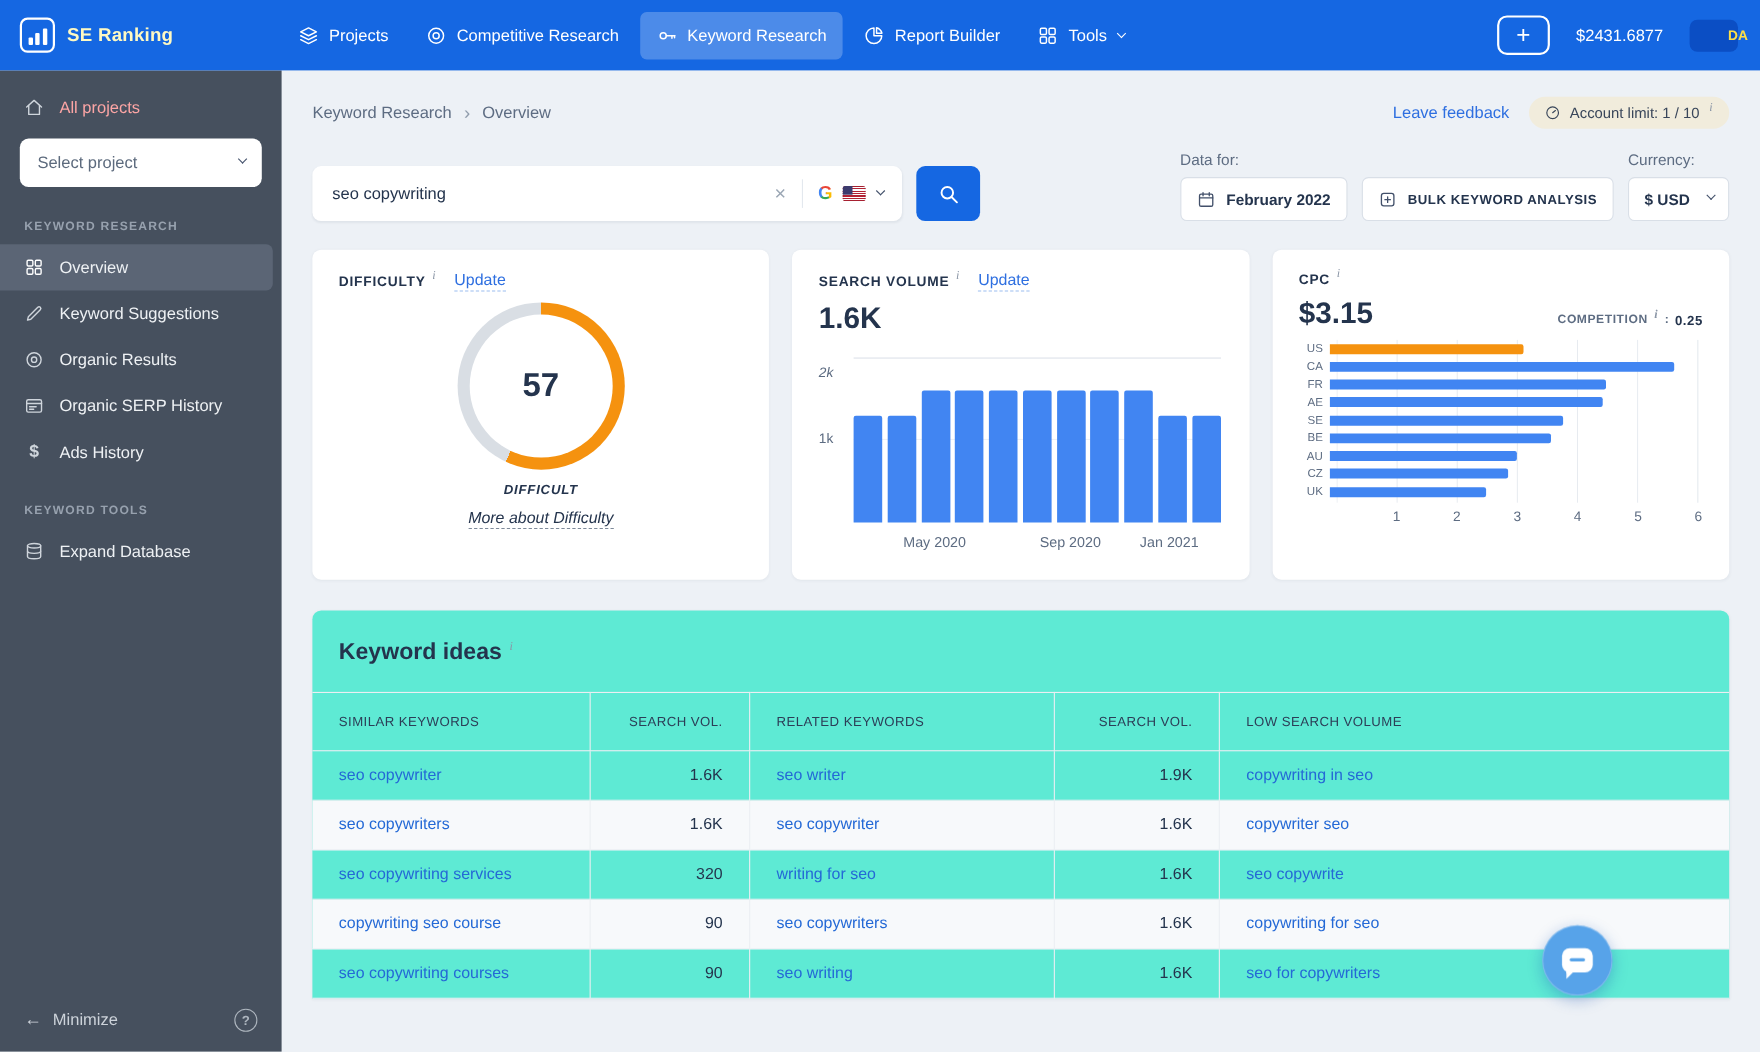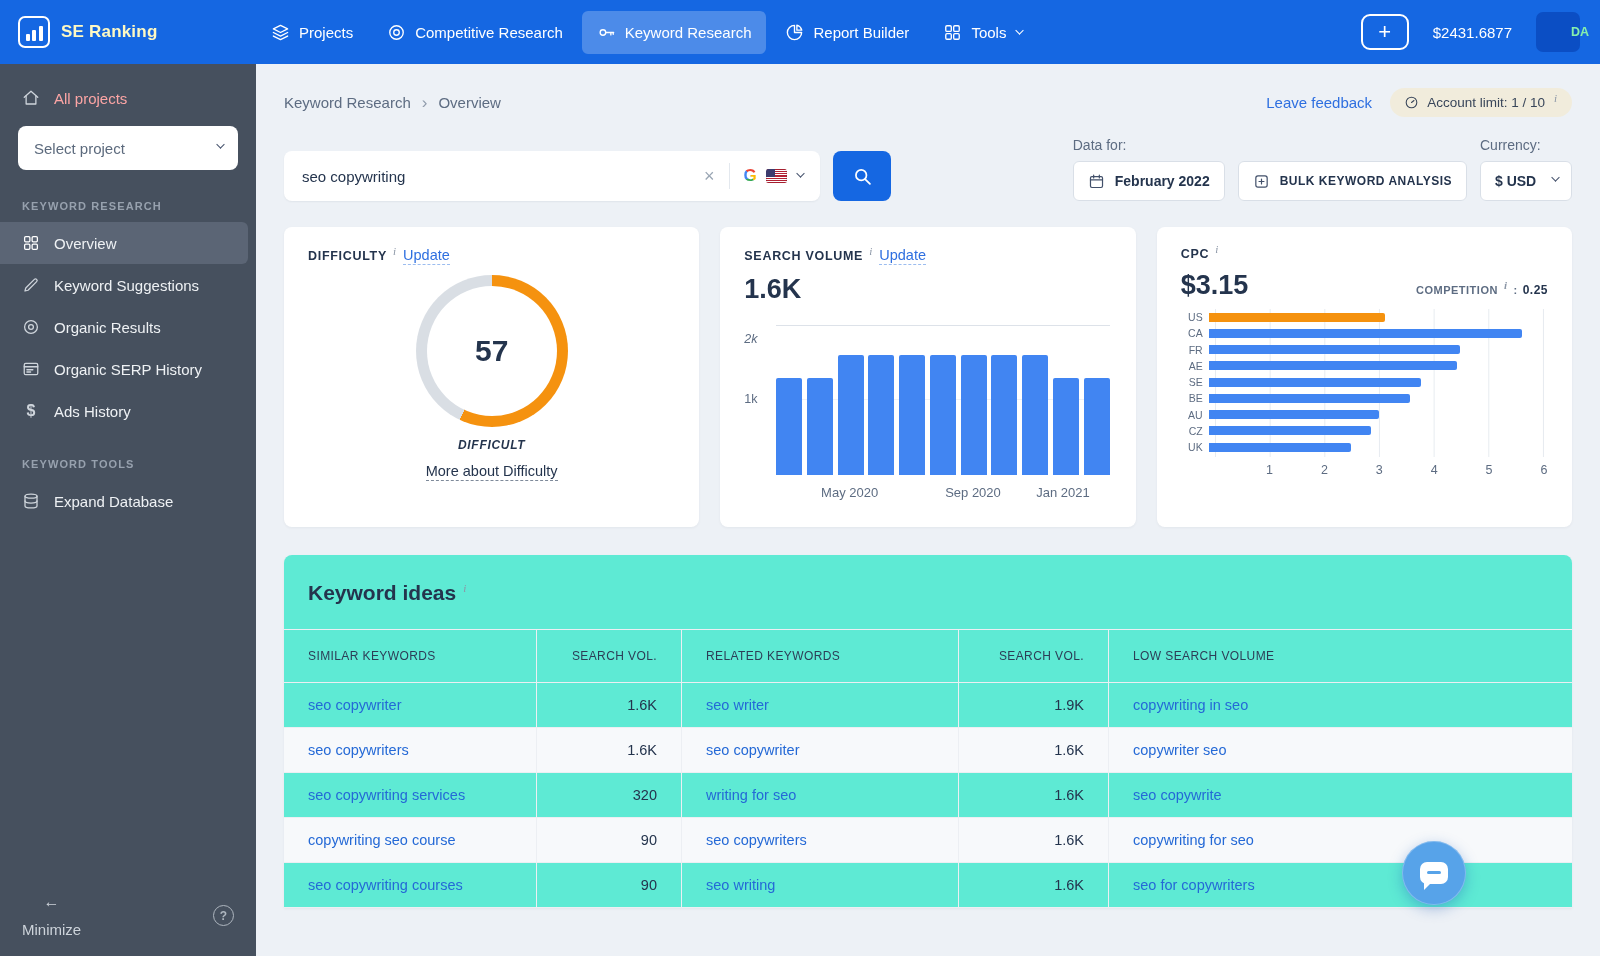--- a/index.html
+++ b/index.html
@@ -22,39 +22,39 @@
     padding:12px 15px; border-radius:6px; cursor:pointer; white-space:nowrap; }
   .nav-item.active { background:rgba(255,255,255,.24); }
   .nav-item svg { width:19px; height:19px; stroke:#fff; fill:none; stroke-width:1.7; stroke-linecap:round; stroke-linejoin:round; }
   .chev { display:inline-block; border:solid currentColor; border-width:0 1.8px 1.8px 0; padding:2.6px;
     transform:rotate(45deg) translateY(-2px); }
   .nav-right { margin-left:auto; display:flex; align-items:center; gap:24px; }
   .add-btn { width:48px; height:36px; border:2px solid #fff; background:transparent; border-radius:9px;
     color:#fff; display:flex; align-items:center; justify-content:center; }
   .plus-glyph::before { content:"+"; font-size:22px; line-height:1; font-weight:400; }
   .balance { color:#fff; font-size:15px; cursor:pointer; }
-  .avatar { width:34px; height:40px; border-radius:7px; background:#0b4ec4; color:#86efac;
+  .avatar { width:34px; height:29px; border-radius:7px; background:#0b4ec4; color:#fde047;
     font-size:12.5px; font-weight:700; display:flex; align-items:center; justify-content:center; cursor:pointer;padding-left:44px; }
 
   
   .sidebar { position:fixed; top:64px; left:0; bottom:0; width:256px; background:#46505e; padding-top:14px; z-index:40; }
   .sb-row { display:flex; align-items:center; gap:14px; padding:11px 22px; color:#fca5a5; font-size:15px; cursor:pointer; }
   .sb-row svg, .sb-item svg { width:18px; height:18px; stroke:#cfd5dc; fill:none; stroke-width:1.7; stroke-linecap:round; stroke-linejoin:round; flex:none; }
   .sb-select { margin:8px 18px 4px; background:#fff; border-radius:8px; height:44px; display:flex;
     align-items:center; justify-content:space-between; padding:0 16px; color:#5c6a7d; font-size:15px; cursor:pointer; }
   .sb-select .chev { color:#42506a; margin-top:-3px; }
   .sb-section { padding:26px 22px 10px; font-size:11px; font-weight:700; letter-spacing:1.1px; color:#97a1ae; }
   .sb-item { display:flex; align-items:center; gap:14px; padding:12px 22px; font-size:15px; color:#eef1f4; cursor:pointer; }
   .sb-item.active { background:#5b6575; border-radius:0 6px 6px 0; margin-right:8px; }
   .sb-item.active svg { stroke:#fff; }
   .icon-dollar { width:18px; text-align:center; color:#cfd5dc; font-size:16px; font-weight:700; }
   .icon-dollar::before { content:"$"; }
   .sb-bottom { position:absolute; bottom:0; left:0; right:0; display:flex; align-items:center;
     justify-content:space-between; padding:18px 22px; color:#cdd3da; font-size:15px; }
-  .minimize { display:flex; align-items:center; gap:10px; cursor:pointer;flex-direction:column; }
+  .minimize { display:flex; align-items:center; gap:10px; cursor:pointer; }
   .arrow-left::before { content:"←"; font-size:16px; }
   .help-circle { width:21px; height:21px; border:1.6px solid #aeb6bf; border-radius:50%; display:flex;
     align-items:center; justify-content:center; font-size:12px; font-weight:700; color:#aeb6bf; cursor:pointer; }
   .help-circle::before { content:"?"; }
 
   
   .main { position:fixed; left:256px; top:64px; right:0; bottom:0; padding:24px 28px 0; overflow:hidden; }
 
   .crumb-row { display:flex; align-items:center; margin-bottom:20px; }
   .crumbs { display:flex; align-items:center; gap:11px; font-size:15px; color:#5d6c82; }
@@ -94,29 +94,29 @@
   .bulk-btn { letter-spacing:.5px; font-size:12px; }
   .currency-ctrl { width:92px; justify-content:space-between; font-weight:700; }
   .currency-ctrl .chev { color:#42506a; margin-top:-3px; }
 
   
   .cards { display:flex; gap:21px; margin-bottom:28px; }
   .card { background:#fff; border-radius:8px; flex:1; height:300px; padding:20px 24px;
     box-shadow:0 1px 3px rgba(23,37,63,.05); position:relative; }
   .card-head { display:flex; align-items:center; gap:5px; }
   .card-title { font-size:12.5px; font-weight:700; letter-spacing:.7px; color:#24344d; }
-  .update-link { color:#2e6fe0; font-size:14.5px; border-bottom:1px dashed #9cbdf0; margin-left:1px; padding-bottom:1px; }
+  .update-link { color:#2e6fe0; font-size:14.5px; border-bottom:1px dashed #9cbdf0; margin-left:11px; padding-bottom:1px; }
 
   .gauge-wrap { display:flex; flex-direction:column; align-items:center; margin-top:10px; }
   .gauge { width:152px; height:152px; border-radius:50%; position:relative; background:#d9dee4; }
   .gauge::before { content:""; position:absolute; inset:11px; background:#fff; border-radius:50%; }
   .gauge-value { position:absolute; inset:0; display:flex; align-items:center; justify-content:center;
     font-size:30px; font-weight:600; color:#24344d; z-index:1; }
   .gauge-label { margin-top:11px; font-size:12px; font-weight:700; letter-spacing:.7px; color:#24344d;font-style:italic; }
-  .more-link { margin-top:11px; font-size:14.5px; color:#24344d; border-bottom:1px dashed #7e8a9a; padding-bottom:1px; }
+  .more-link { margin-top:11px; font-size:14.5px; color:#24344d; border-bottom:1px dashed #7e8a9a; padding-bottom:1px;font-style:italic; }
 
   .big-num { font-size:27px; font-weight:700; color:#24344d; margin-top:9px; }
   .sv-chart { position:relative; height:190px; margin-top:8px; }
   .sv-gridline { position:absolute; left:32px; right:2px; border-top:1px solid #dde2e9; }
   .sv-grid-top { top:12px; } .sv-grid-mid { top:86px; border-top-color:#eef1f5; }
   .sv-ytick { position:absolute; left:0; font-size:12.5px; color:#5d6c82; }
   .sv-ytick.t2k { top:19px;font-style:italic; } .sv-ytick.t1k { top:79px; }
   .sv-bars { position:absolute; left:32px; right:2px; top:12px; bottom:28px; display:flex;
     align-items:flex-end; justify-content:space-between; }
   .sv-bar { width:26px; border-radius:2px 2px 0 0; }

